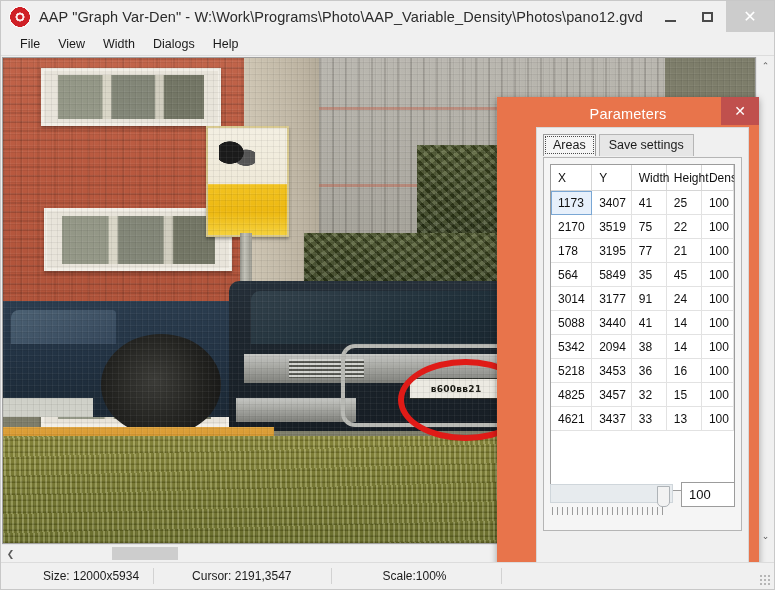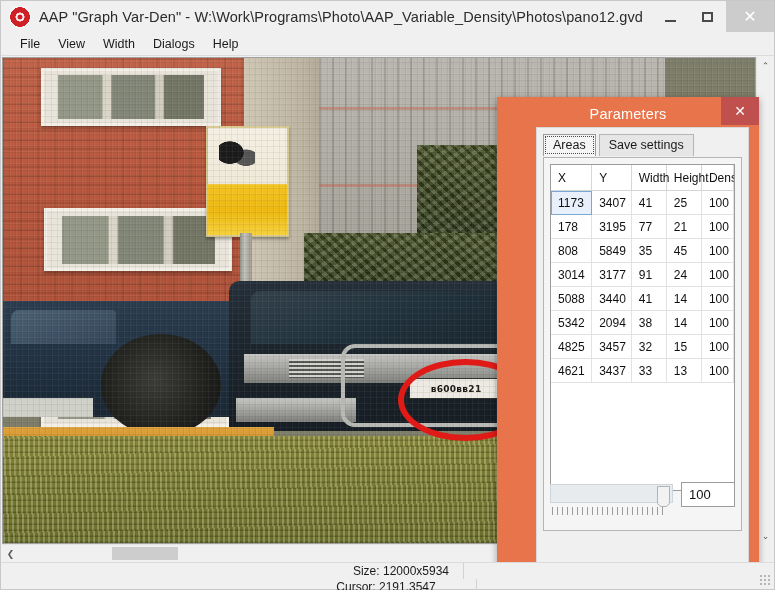--- a/index.html
+++ b/index.html
@@ -369,21 +369,20 @@
 
   
   .statusbar {
     height: 26px;
     min-height: 26px;
     background: #f0f0f0;
     border-top: 1px solid #dcdcdc;
     display: flex;
     align-items: center;
     position: relative;
-    flex-direction: column;
   }
   .status-cell {
     font-size: 12px;
     color: #1a1a1a;
     padding: 0 14px;
     height: 16px;
     line-height: 16px;
     border-right: 1px solid #d2d2d2;
     white-space: nowrap;
   }
@@ -707,28 +706,35 @@
               </thead>
               <tbody>
                 <tr>
                   <td class="sel">1173</td>
                   <td>3407</td>
                   <td>41</td>
                   <td>25</td>
                   <td>100</td>
                 </tr>
                 <tr>
+                  <td>2170</td>
+                  <td>3519</td>
+                  <td>75</td>
+                  <td>22</td>
+                  <td>100</td>
+                </tr>
+                <tr>
                   <td>178</td>
                   <td>3195</td>
                   <td>77</td>
                   <td>21</td>
                   <td>100</td>
                 </tr>
                 <tr>
-                  <td>808</td>
+                  <td>564</td>
                   <td>5849</td>
                   <td>35</td>
                   <td>45</td>
                   <td>100</td>
                 </tr>
                 <tr>
                   <td>3014</td>
                   <td>3177</td>
                   <td>91</td>
                   <td>24</td>
@@ -739,20 +745,27 @@
                   <td>3440</td>
                   <td>41</td>
                   <td>14</td>
                   <td>100</td>
                 </tr>
                 <tr>
                   <td>5342</td>
                   <td>2094</td>
                   <td>38</td>
                   <td>14</td>
+                  <td>100</td>
+                </tr>
+                <tr>
+                  <td>5218</td>
+                  <td>3453</td>
+                  <td>36</td>
+                  <td>16</td>
                   <td>100</td>
                 </tr>
                 <tr>
                   <td>4825</td>
                   <td>3457</td>
                   <td>32</td>
                   <td>15</td>
                   <td>100</td>
                 </tr>
                 <tr>

